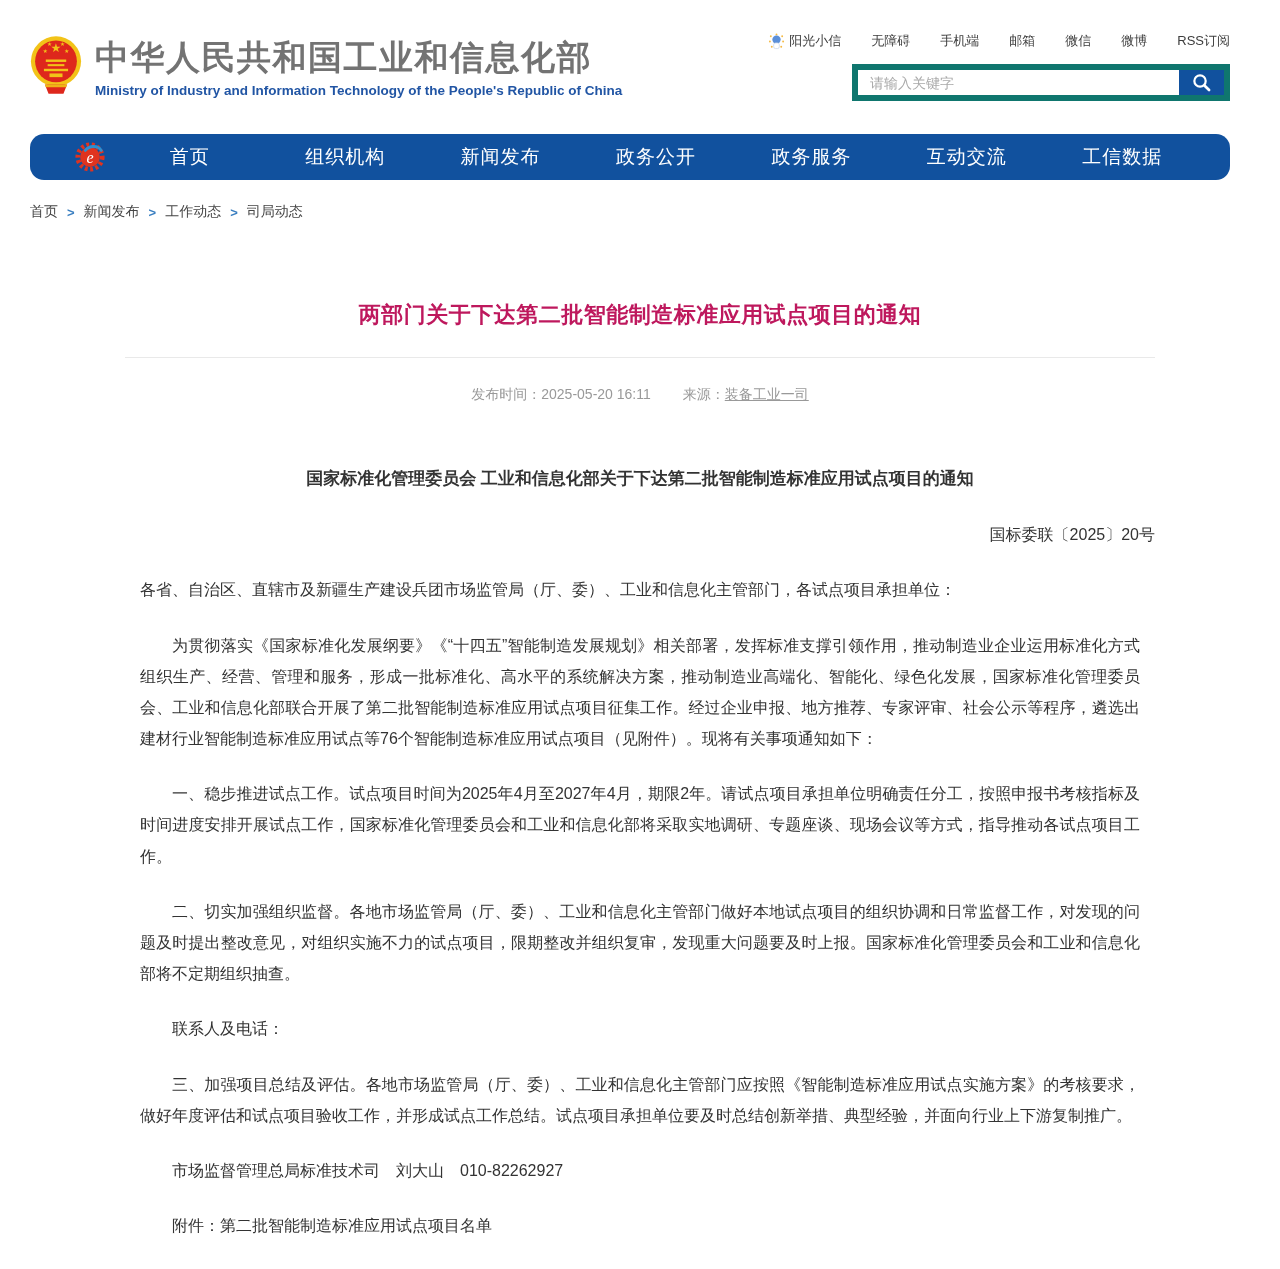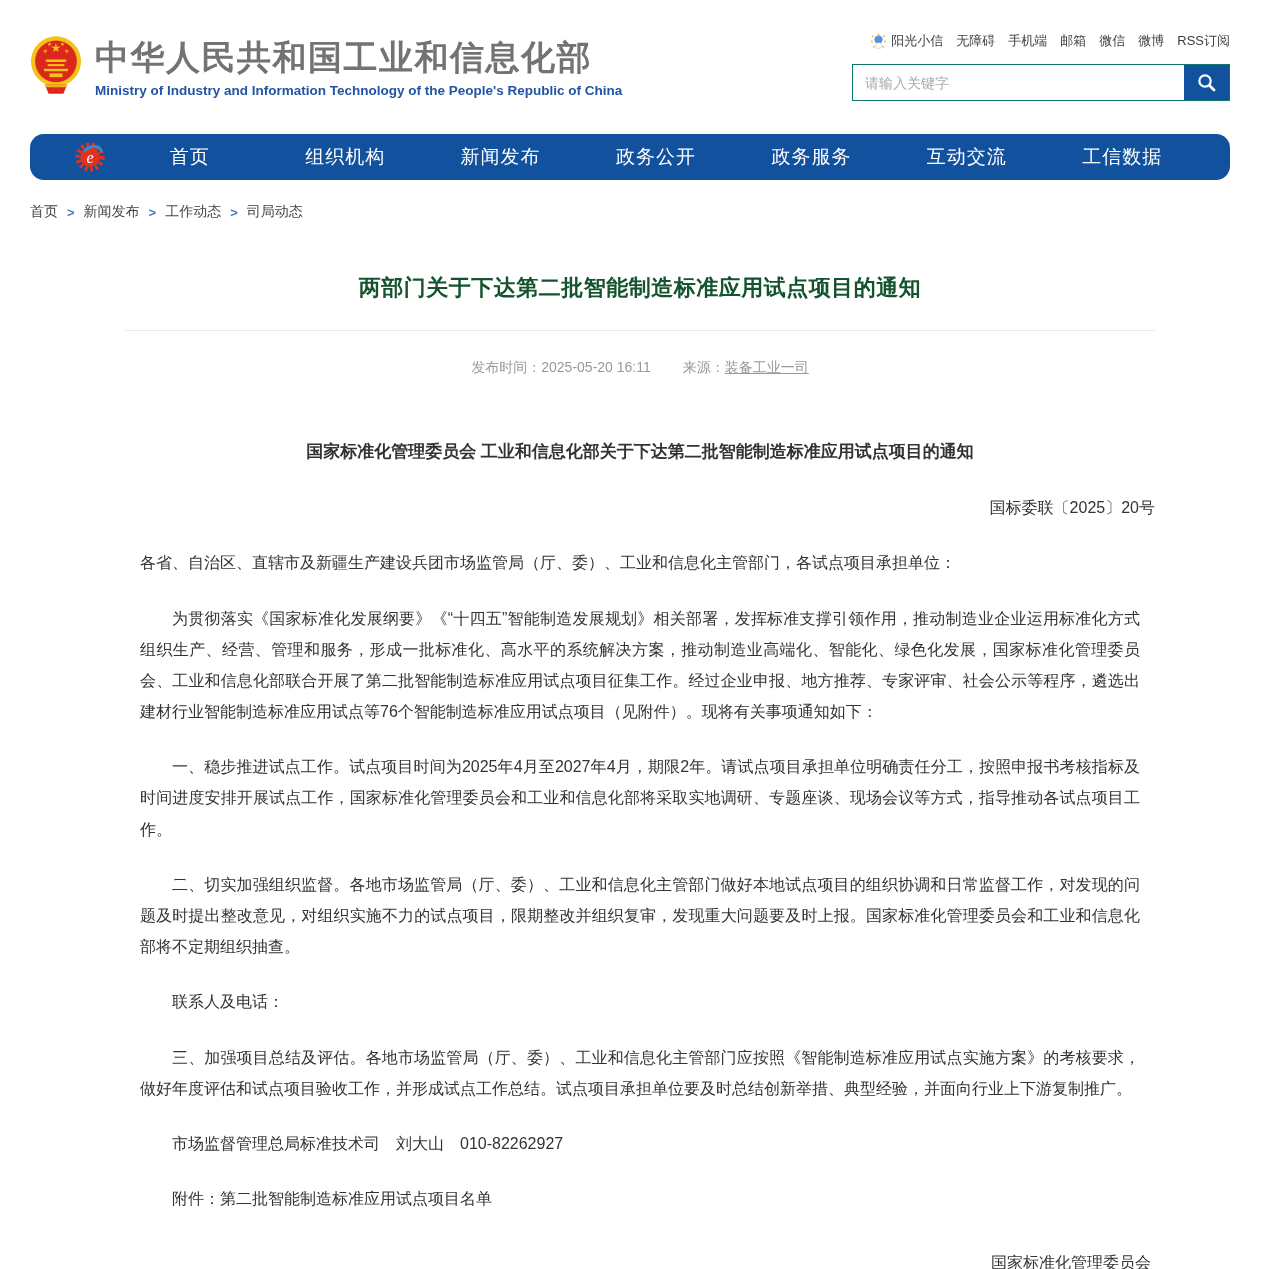--- a/index.html
+++ b/index.html
@@ -12,42 +12,42 @@
   a { cursor:pointer; }
 
   
   .site-header { display:flex; justify-content:space-between; padding:32px 50px 0 30px; }
   .brand { display:flex; align-items:center; text-decoration:none; }
   .emblem { display:block; margin-right:13px; }
   .site-title { font-size:34px; font-weight:bold; color:#737373; letter-spacing:1.5px; line-height:1.15; }
   .site-subtitle { font-size:13.5px; color:#2155A4; margin-top:6px; font-weight:bold; }
 
   .header-right { width:378px; }
-  .top-links { display:flex; justify-content:flex-end; align-items:center; gap:13px; font-size:13px; }
+  .top-links { display:flex; justify-content:flex-end; align-items:center; gap:30px; font-size:13px; }
   .top-links a { color:#3c3c3c; text-decoration:none; display:flex; align-items:center; gap:4px; white-space:nowrap; }
-  .search-box { margin-top:14px; display:flex; border:1px solid #0f766e; height:37px; background:#fff; }
+  .search-box { margin-top:14px; display:flex; border:6px solid #0f766e; height:37px; background:#fff; }
   .search-box input { flex:1; border:none; outline:none; padding:0 12px; font-size:14px; color:#333;
                       font-family:"Liberation Sans","DejaVu Sans",sans-serif; }
   .search-box input::placeholder { color:#a9a9a9; }
   .search-btn { width:45px; background:#11519E; border:none; display:flex; align-items:center; justify-content:center; cursor:pointer; }
 
   
   .main-nav { margin:30px 50px 0 30px; height:46px; background:#11519E; border-radius:14px;
               display:flex; align-items:center; padding:0 30px 0 44px; }
   .nav-logo { display:flex; align-items:center; margin-right:6px; }
   .nav-item { flex:1; text-align:center; color:#ffffff; font-size:19px; text-decoration:none; letter-spacing:1px; }
 
   
   .breadcrumb { margin:23px 30px 0; display:flex; align-items:center; gap:9px; font-size:14px; color:#454545; }
   .breadcrumb a { color:#454545; text-decoration:none; }
   .breadcrumb .sep { color:#3A7FC1; font-size:13px; font-weight:bold; }
 
   
   .article { width:1030px; margin:0 auto; padding-bottom:24px; }
-  .article-title { text-align:center; font-size:22px; font-weight:bold; color:#14532d; margin:52px 0 0; letter-spacing:0.5px; }
+  .article-title { text-align:center; font-size:22px; font-weight:bold; color:#be185d; margin:79px 0 0; letter-spacing:0.5px; }
   .title-rule { border:none; border-top:1px solid #e9e9e9; margin:27px 0 0; }
   .meta { text-align:center; color:#999; font-size:14px; margin-top:28px; }
   .meta .gap { display:inline-block; width:32px; }
   .meta .source-link { color:#999; text-decoration:underline; }
 
   .doc { margin-top:58px; font-size:16px; line-height:1.95; text-align:justify; color:#333; }
   .doc-title { text-align:center; font-weight:bold; font-size:17px; margin:12px; }
   .doc-number { text-align:right; margin:24px 0 0; }
   .doc .para { margin:24px 15px; }
   .indent { text-indent:2em; }

